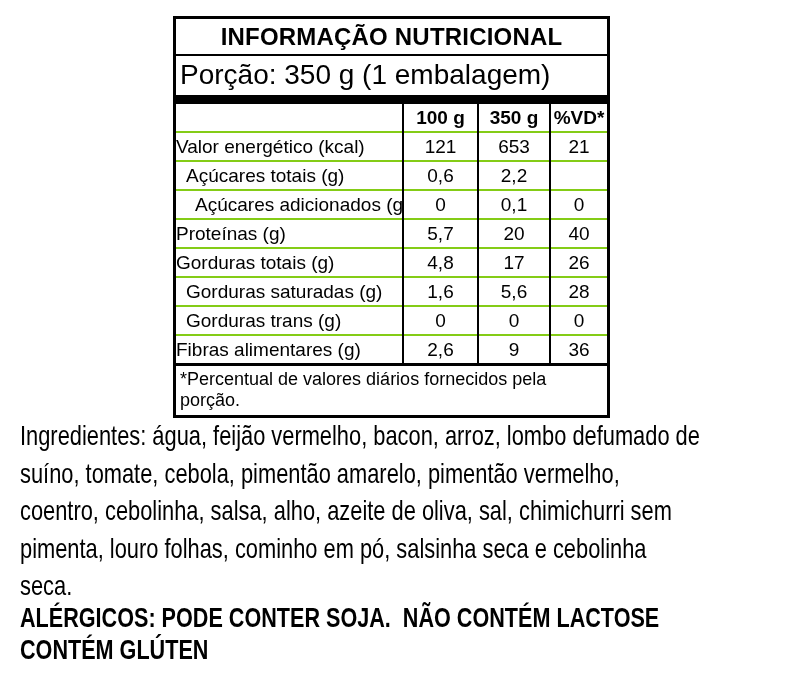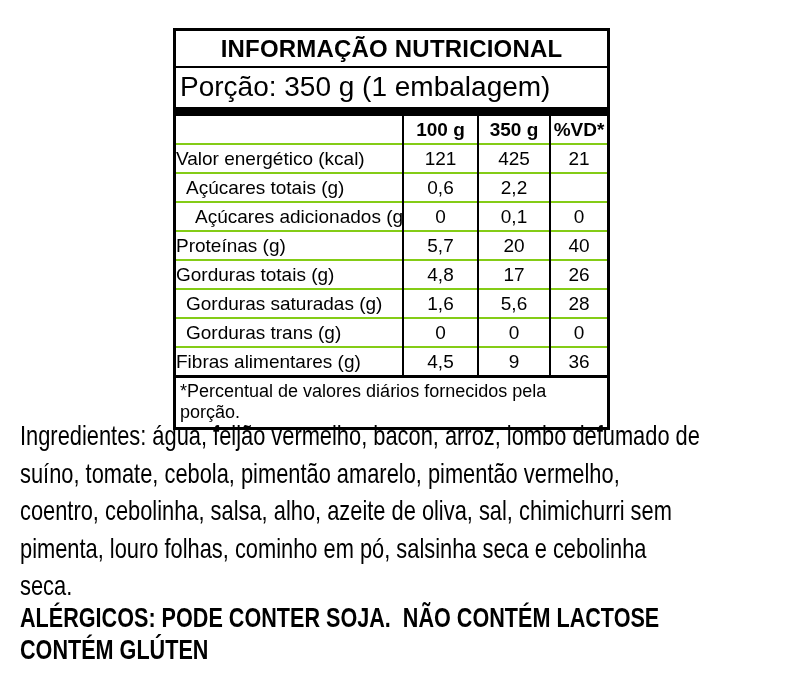--- a/index.html
+++ b/index.html
@@ -14,21 +14,21 @@
     background: #ffffff;
     font-family: "Liberation Sans", sans-serif;
     color: #000000;
     overflow: hidden;
   }
 
   
   .nutri-box {
     position: absolute;
     left: 173px;
-    top: 28px;
+    top: 16px;
     width: 437px;
     border: 3px solid #000;
     box-sizing: border-box;
     background: #fff;
   }
   .nutri-title {
     font-size: 24px;
     font-weight: bold;
     text-align: center;
     padding: 4px 2px 3px 2px;
@@ -134,21 +134,21 @@
           <th class="h-label"></th>
           <th class="val">100 g</th>
           <th class="val">350 g</th>
           <th class="val">%VD*</th>
         </tr>
       </thead>
       <tbody>
           <tr>
             <td class="lbl indent-0">Valor energético (kcal)</td>
             <td class="val">121</td>
-            <td class="val">425</td>
+            <td class="val">653</td>
             <td class="val">21</td>
           </tr>
           <tr>
             <td class="lbl indent-1">Açúcares totais (g)</td>
             <td class="val">0,6</td>
             <td class="val">2,2</td>
             <td class="val"></td>
           </tr>
           <tr>
             <td class="lbl indent-2">Açúcares adicionados (g)</td>
@@ -175,21 +175,21 @@
             <td class="val">28</td>
           </tr>
           <tr>
             <td class="lbl indent-1">Gorduras trans (g)</td>
             <td class="val">0</td>
             <td class="val">0</td>
             <td class="val">0</td>
           </tr>
           <tr>
             <td class="lbl indent-0">Fibras alimentares (g)</td>
-            <td class="val">4,5</td>
+            <td class="val">2,6</td>
             <td class="val">9</td>
             <td class="val">36</td>
           </tr>
         </tbody>
     </table>
 
     <div class="footnote">*Percentual de valores diários fornecidos pela porção.</div>
   </div>
 
   <div class="ingredients">

